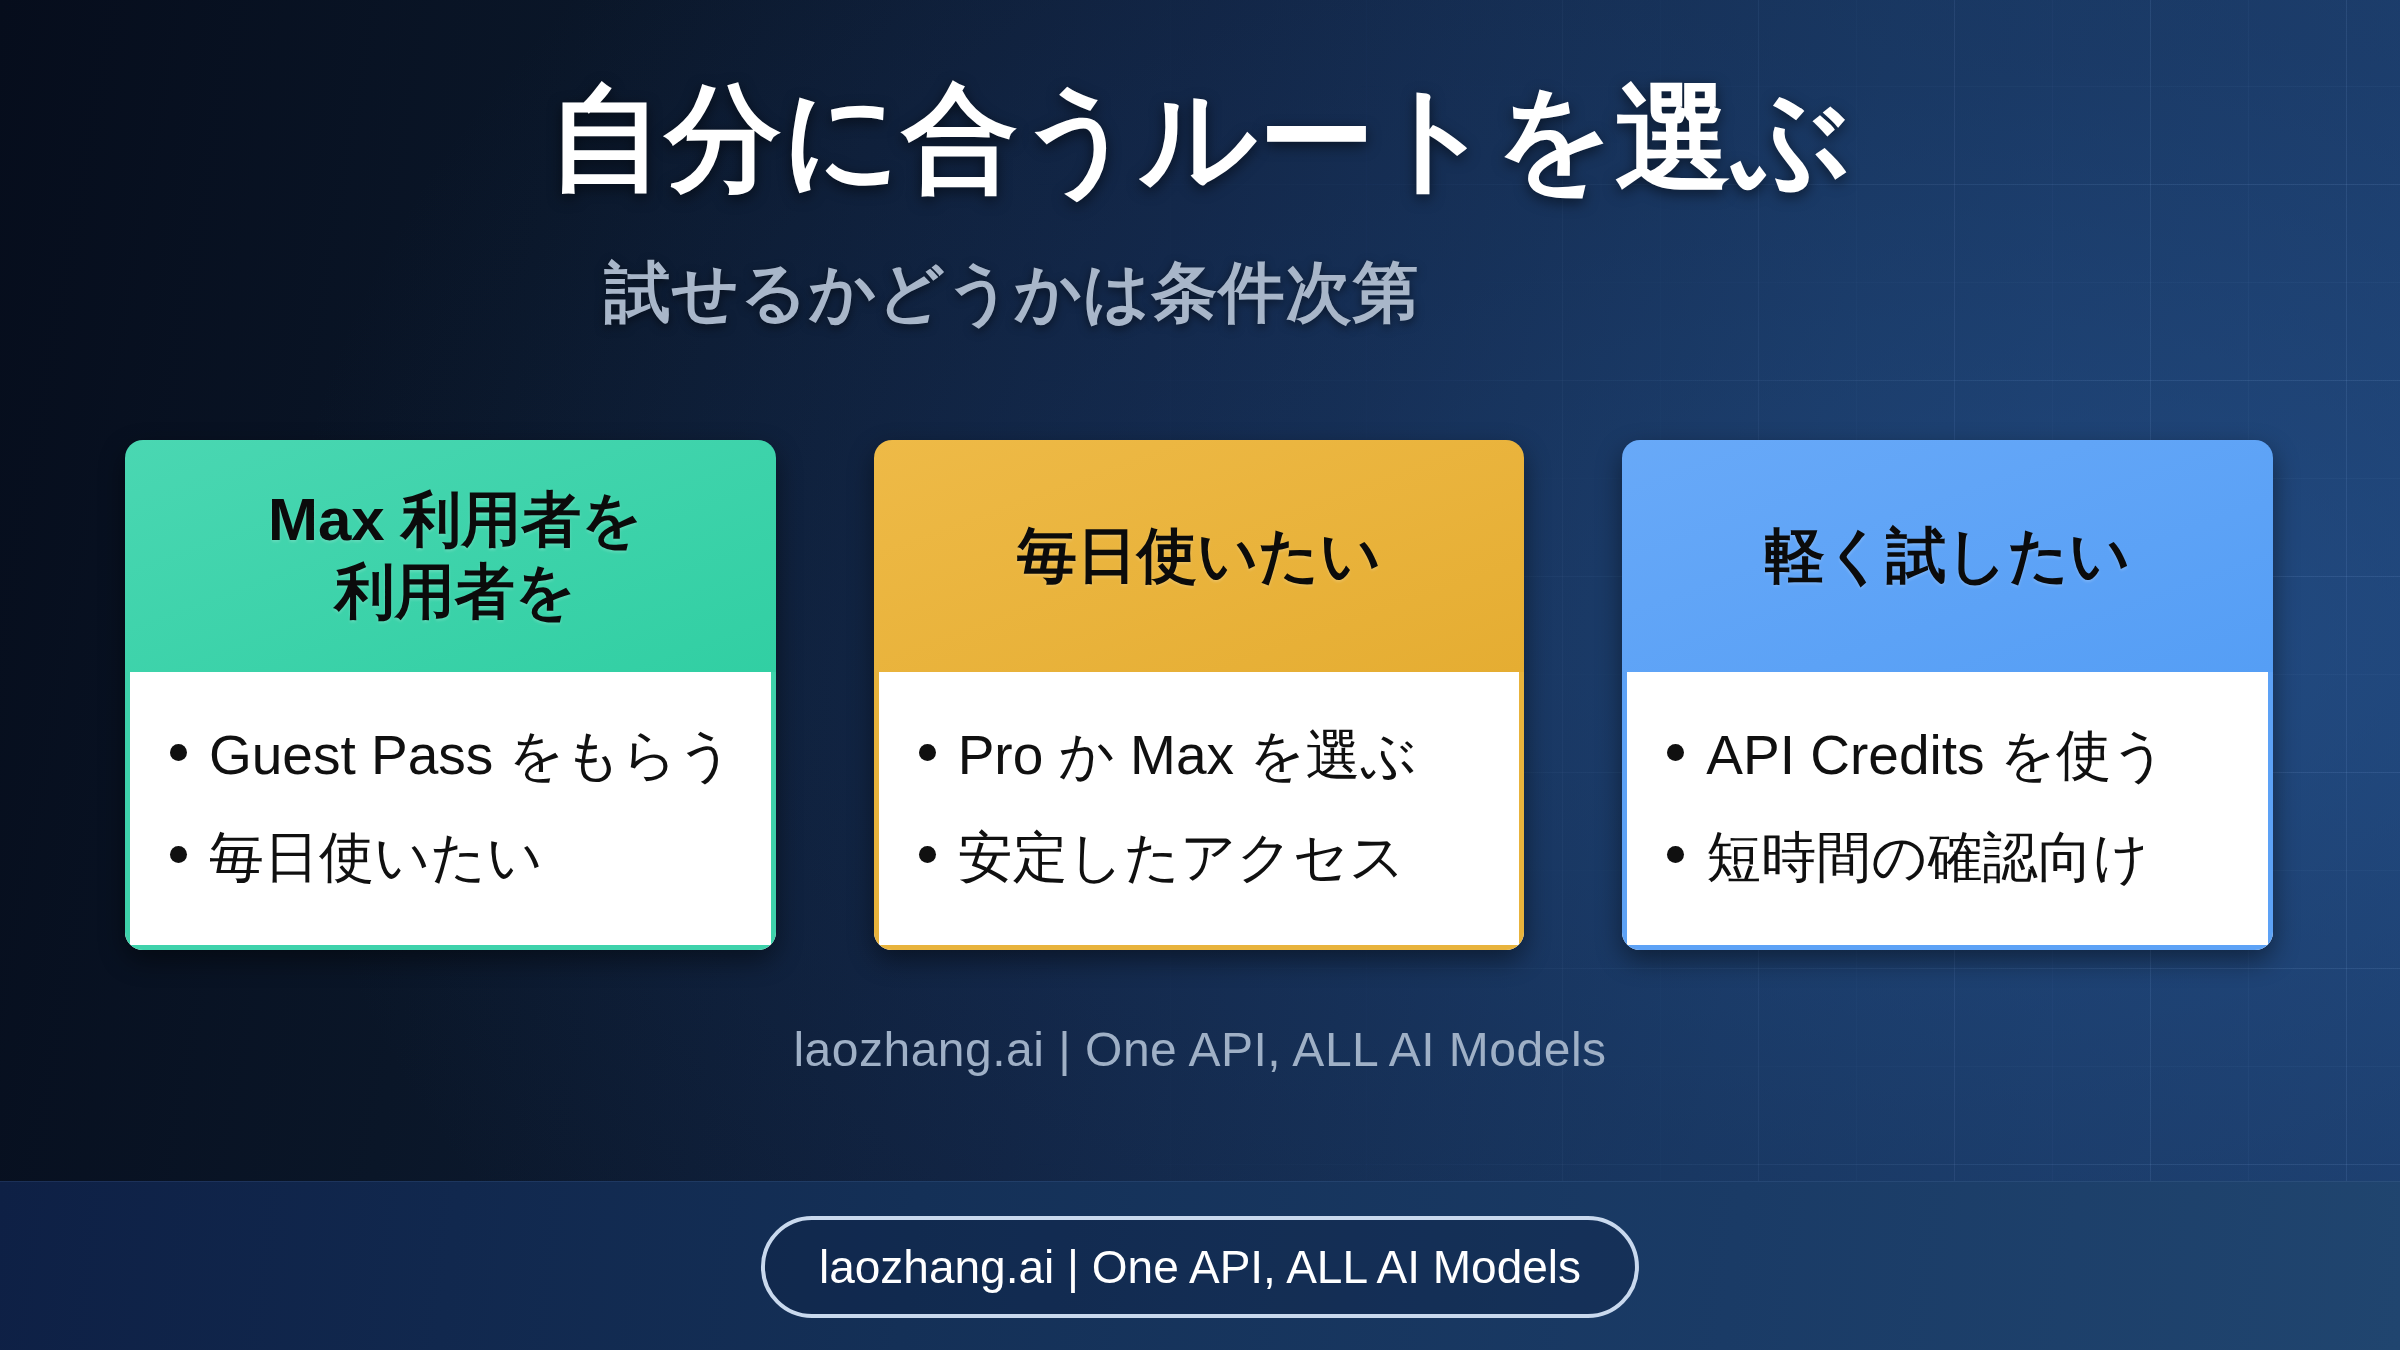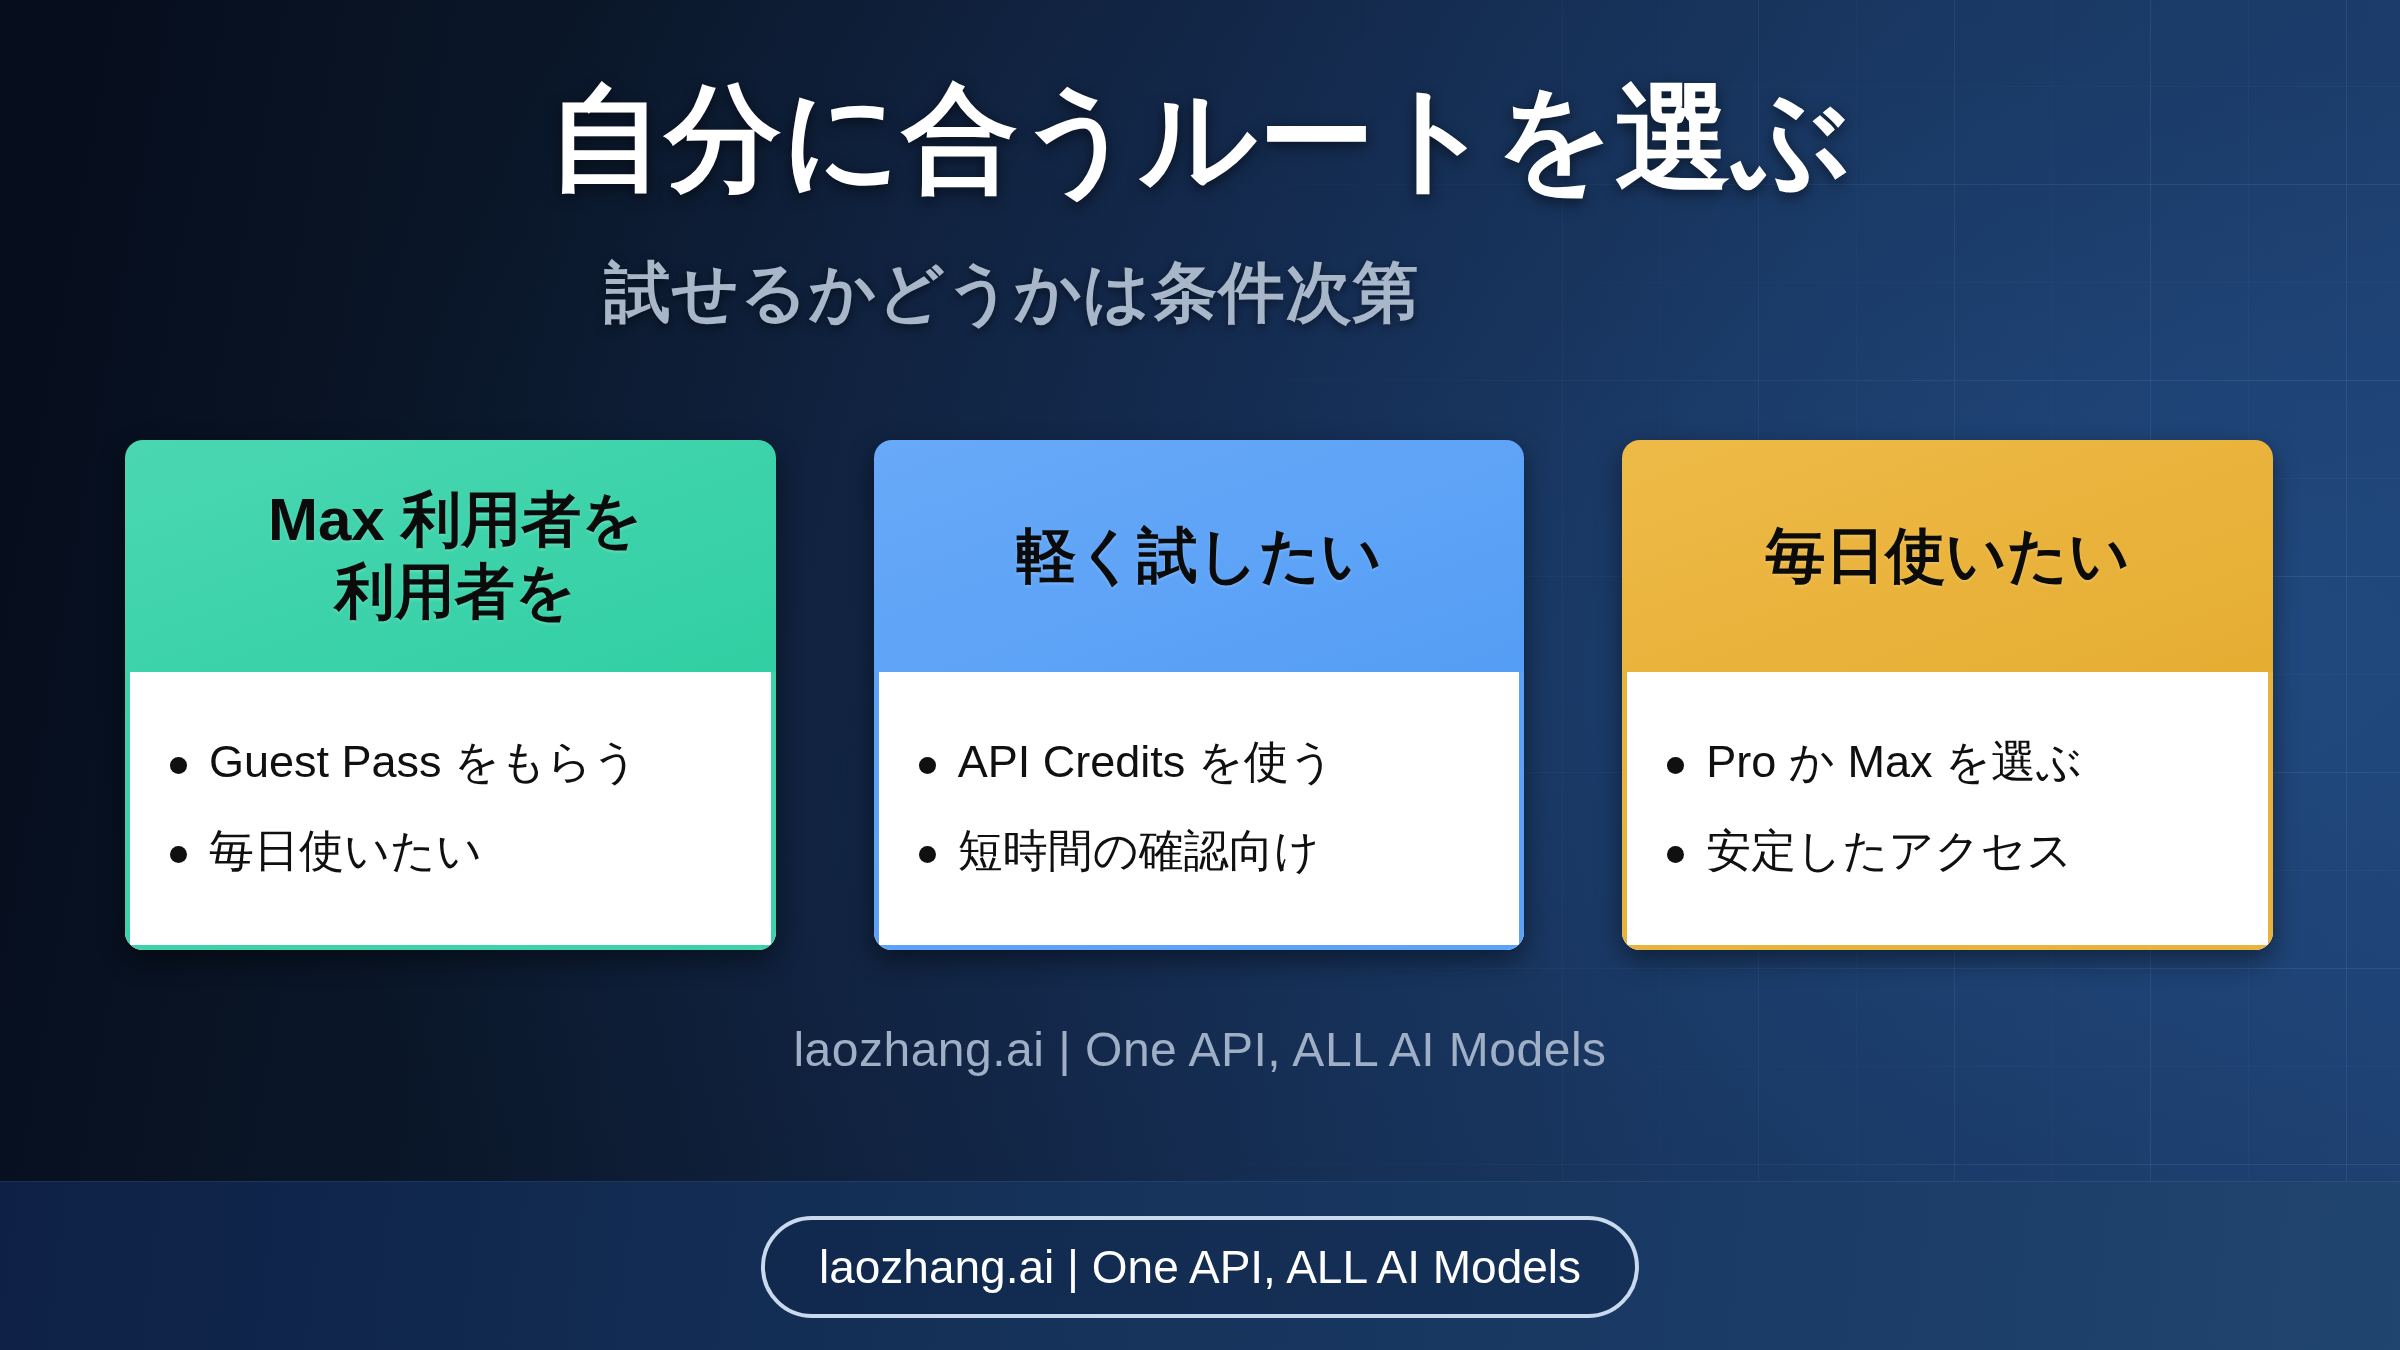--- a/index.html
+++ b/index.html
@@ -104,21 +104,21 @@
     display: flex;
     flex-direction: column;
     justify-content: center;
     gap: 34px;
   }
   .bullet {
     display: flex;
     align-items: flex-start;
     gap: 22px;
     color: #101010;
-    font-size: 45px;
+    font-size: 55px;
     font-weight: 400;
     line-height: 1.22;
   }
   .dot {
     flex: 0 0 auto;
     width: 17px;
     height: 17px;
     border-radius: 50%;
     background: #101010;
     margin-top: 22px;
@@ -193,52 +193,52 @@
           <span class="dot"></span>
           <span>Guest Pass をもらう</span>
         </div>
         <div class="bullet">
           <span class="dot"></span>
           <span>毎日使いたい</span>
         </div>
       </div>
     </div>
 
+    <div class="card gold">
+      <div class="card-head">
+        <span>毎日使いたい</span>
+      </div>
+      <div class="card-body">
+        <div class="bullet">
+          <span class="dot"></span>
+          <span>Pro か Max を選ぶ</span>
+        </div>
+        <div class="bullet">
+          <span class="dot"></span>
+          <span>安定したアクセス</span>
+        </div>
+      </div>
+    </div>
+
     <div class="card blue">
       <div class="card-head">
         <span>軽く試したい</span>
       </div>
       <div class="card-body">
         <div class="bullet">
           <span class="dot"></span>
           <span>API Credits を使う</span>
         </div>
         <div class="bullet">
           <span class="dot"></span>
           <span>短時間の確認向け</span>
         </div>
       </div>
     </div>
 
-    <div class="card gold">
-      <div class="card-head">
-        <span>毎日使いたい</span>
-      </div>
-      <div class="card-body">
-        <div class="bullet">
-          <span class="dot"></span>
-          <span>Pro か Max を選ぶ</span>
-        </div>
-        <div class="bullet">
-          <span class="dot"></span>
-          <span>安定したアクセス</span>
-        </div>
-      </div>
-    </div>
-
   </div>
 
   <div class="brandline">laozhang.ai | One API, ALL AI Models</div>
 
   <div class="bottom-band">
     <div class="badge">laozhang.ai | One API, ALL AI Models</div>
   </div>
 
 </div>
 

